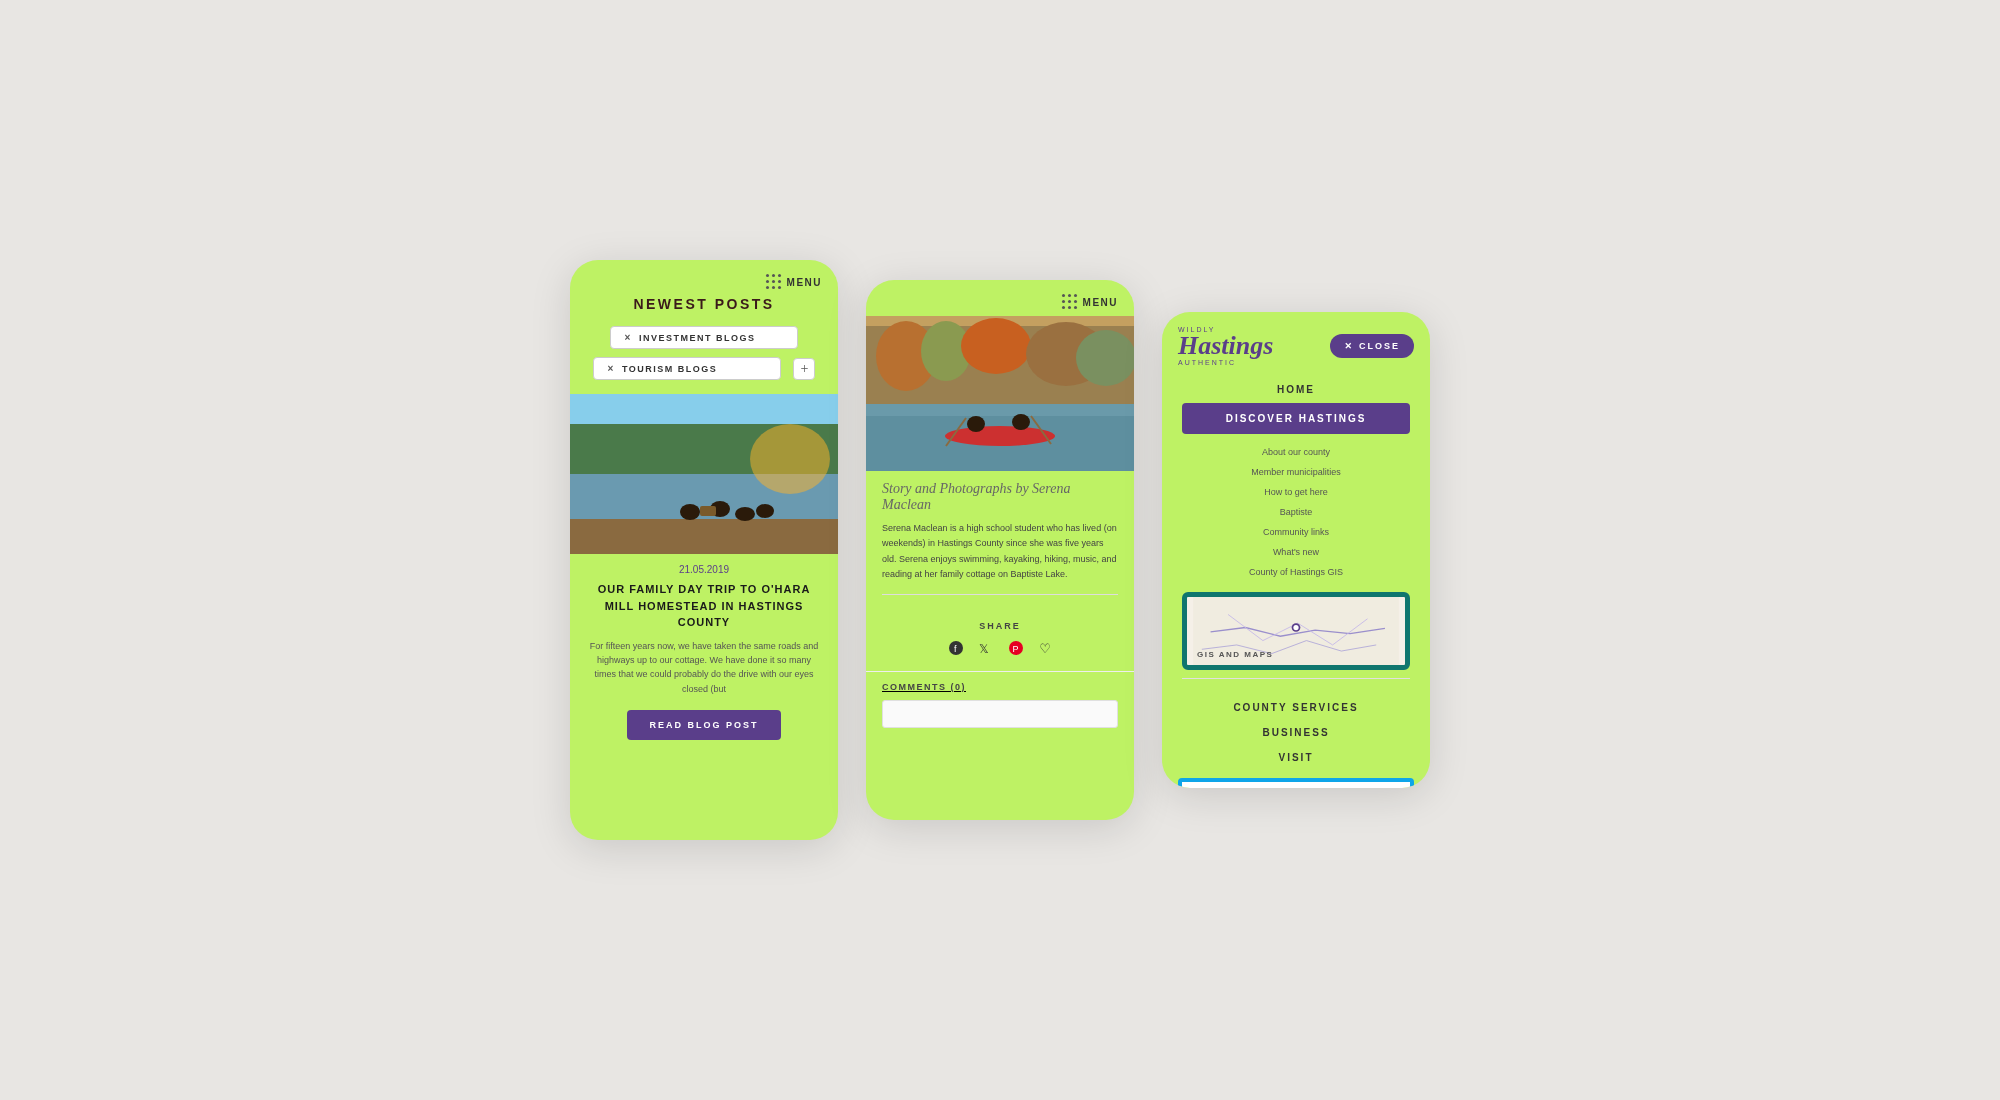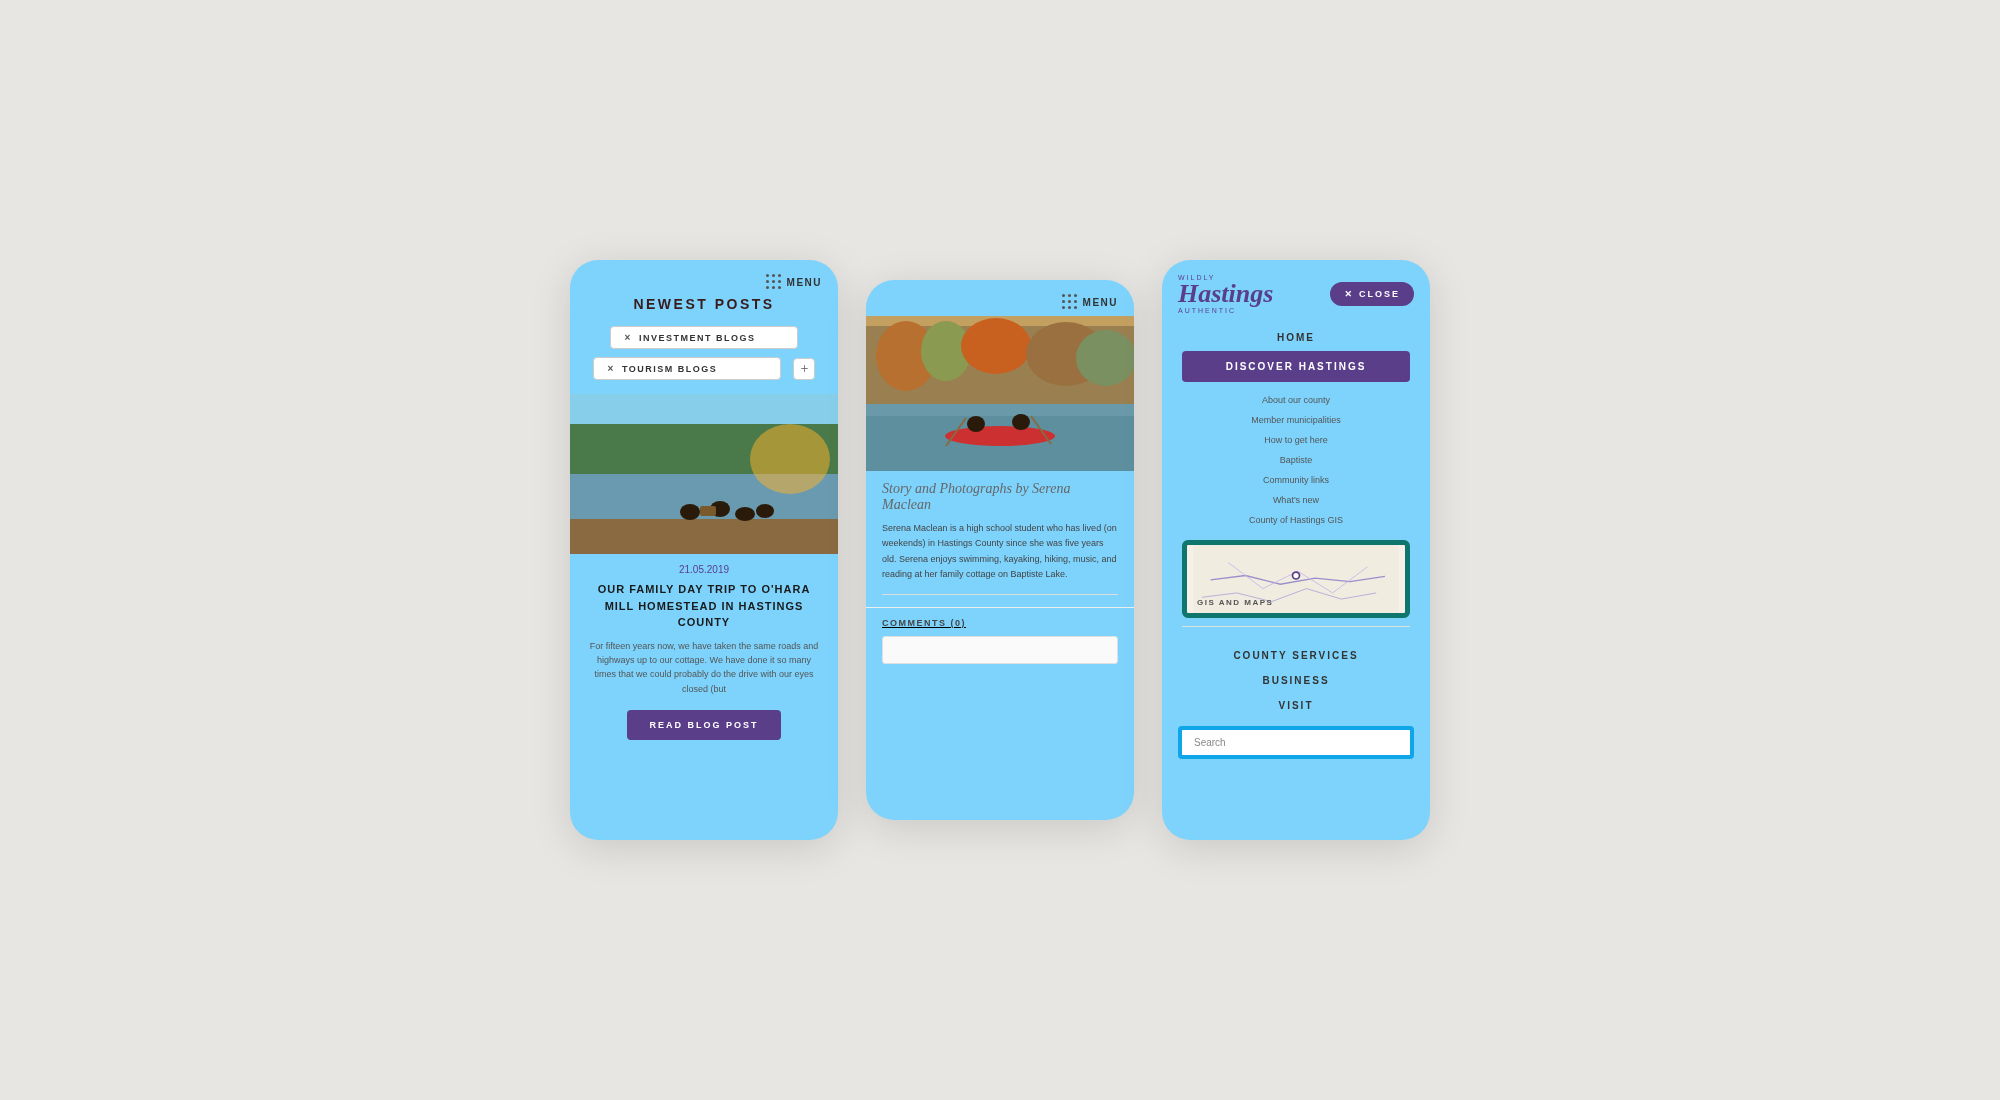--- a/index.html
+++ b/index.html
@@ -14,21 +14,21 @@
     }
 
     .phones-container {
       display: flex;
       gap: 28px;
       align-items: center;
       padding: 60px 40px;
     }
 
     .phone {
-      background: #7dd3fc;
+      background: #bef264;
       border-radius: 28px;
       box-shadow: 0 8px 40px rgba(0,0,0,0.13);
       overflow: hidden;
       position: relative;
     }
 
     
     .phone-1 {
       width: 268px;
       height: 580px;
@@ -36,21 +36,21 @@
 
     
     .phone-2 {
       width: 268px;
       height: 540px;
     }
 
     
     .phone-3 {
       width: 268px;
-      height: 580px;
+      height: 476px;
     }
 
     
     .phone-header {
       display: flex;
       justify-content: flex-end;
       align-items: center;
       padding: 14px 16px 6px;
       gap: 5px;
     }
@@ -558,20 +558,43 @@
         <line x1="165" y1="100" x2="185" y2="128" stroke="#8a6a40" stroke-width="2"></line>
       </svg>
     </div>
 
     <div class="story-credit">Story and Photographs by Serena Maclean</div>
 
     <div class="story-text">Serena Maclean is a high school student who has lived (on weekends) in Hastings County since she was five years old. Serena enjoys swimming, kayaking, hiking, music, and reading at her family cottage on Baptiste Lake.</div>
 
     <hr class="story-divider">
 
+    <div class="share-section">
+      <div class="share-label">SHARE</div>
+      <div class="share-icons">
+        <span class="share-icon">
+          <svg width="14" height="14" viewBox="0 0 14 14">
+              <circle cx="7" cy="7" r="7" fill="#333"></circle>
+              <text x="5" y="11" font-size="9" fill="#fff" font-family="Arial">f</text>
+            </svg>
+        </span>
+        <span class="share-icon">
+          <svg width="14" height="14" viewBox="0 0 14 14">
+              <text x="0" y="12" font-size="12" fill="#333" font-family="Arial">𝕏</text>
+            </svg>
+        </span>
+        <span class="share-icon">
+          <svg width="14" height="14" viewBox="0 0 14 14">
+              <circle cx="7" cy="7" r="7" fill="#E60023"></circle>
+              <text x="3.5" y="11" font-size="9" fill="#fff" font-family="Arial">P</text>
+            </svg>
+        </span>
+        <span class="share-icon">♡</span>
+      </div>
+    </div>
 
     <div class="comments-section">
       <div class="comments-label">COMMENTS (0)</div>
       <div class="comment-input"></div>
     </div>
   </div>
 
   <div class="phone phone-3">
 
     <div class="nav-header">

